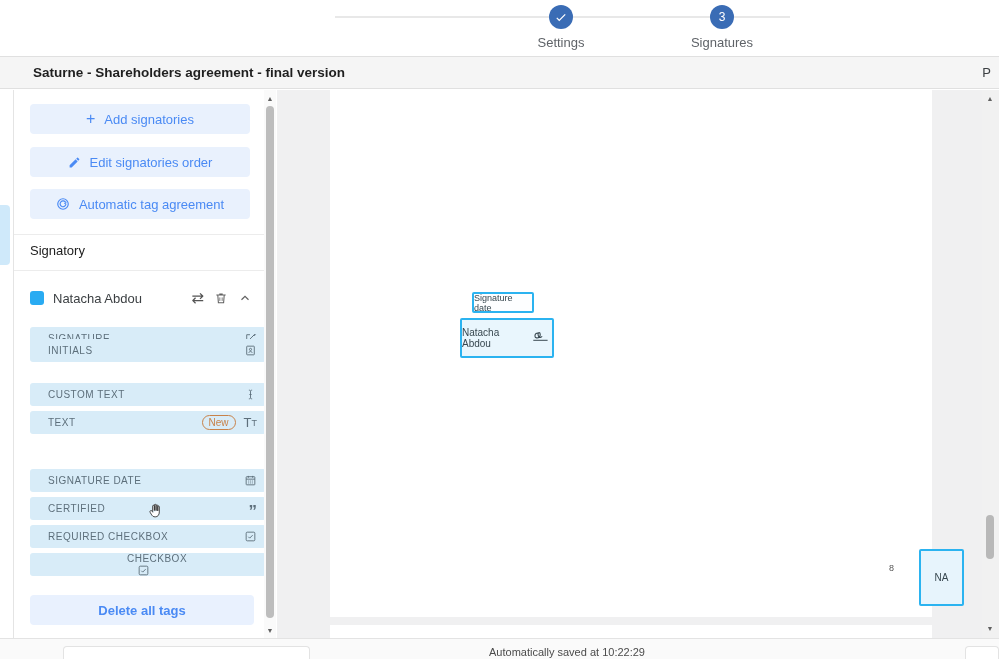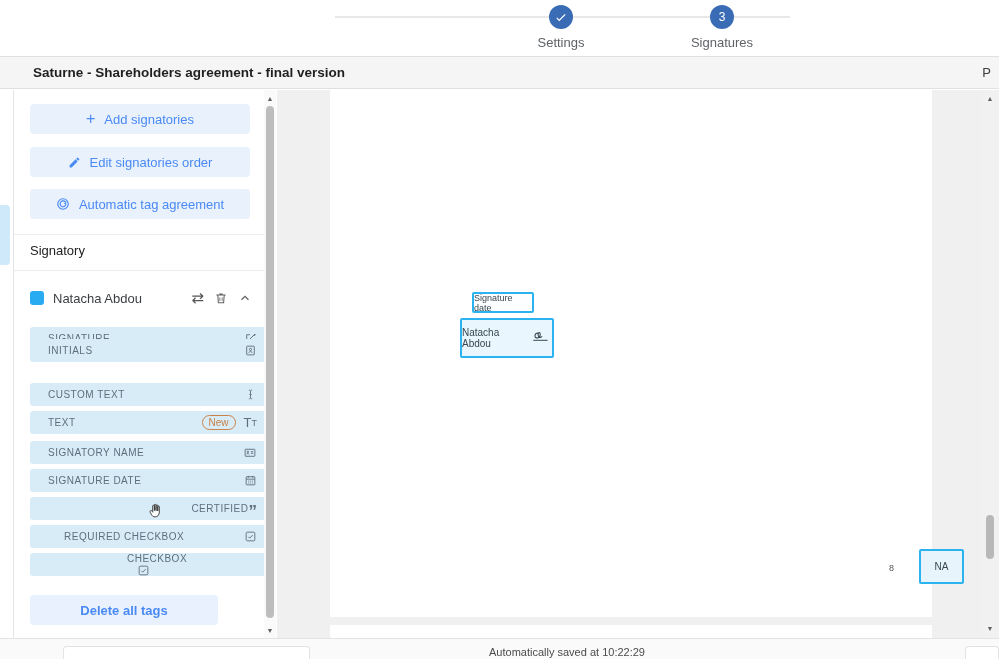--- a/index.html
+++ b/index.html
@@ -42,39 +42,39 @@
   .swap-glyph{font-size:15px;color:#555;}
   .tag-row{position:absolute;left:16px;width:236px;height:23px;background:#d8ecf8;border-radius:3px;
     display:flex;align-items:center;cursor:pointer;}
   .tag-label{margin-left:18px;font-size:10px;font-weight:500;letter-spacing:.5px;color:#5d6f7b;flex:1;}
   .tag-ic{margin-right:9px;display:flex;align-items:center;color:#5d6f7b;}
   .new-badge{border:1px solid #c8824a;color:#c8824a;font-size:10px;border-radius:9px;
     padding:1px 6px;margin-right:8px;background:transparent;}
   .tt{font-size:13px;color:#5d6f7b;}
   .tt small{font-size:9px;}
   .quote-glyph{font-size:17px;font-weight:bold;color:#5d6f7b;line-height:10px;margin-top:6px;}
-  .btn-delete{position:absolute;left:16px;top:505px;width:188px;height:30px;background:#e9f1fe;
+  .btn-delete{position:absolute;left:16px;top:505px;width:224px;height:30px;background:#e9f1fe;
     border:none;border-radius:4px;color:#4a8af4;font-size:13px;font-weight:bold;cursor:pointer;font-family:inherit;}
   .hand-cursor{position:absolute;left:133px;top:411px;z-index:30;}
 
   
   .sb{position:absolute;background:#fafafa;}
   .sb-thumb{position:absolute;left:2px;width:8px;background:#bdbdbd;border-radius:4px;}
   .sb-arrow{position:absolute;left:0;width:12px;height:12px;display:flex;align-items:center;
     justify-content:center;font-size:7px;color:#616161;cursor:pointer;}
 
   
   .viewport{position:absolute;left:277px;top:90px;width:705px;height:548px;background:#f0f0f1;}
   .page{position:absolute;left:53px;top:0;width:602px;height:527px;background:#fff;}
   .page2{position:absolute;left:53px;top:535px;width:602px;height:13px;background:#fff;}
   .doc-tag{position:absolute;border:2px solid #2bb3f0;border-radius:2px;display:flex;
     align-items:center;justify-content:center;cursor:move;color:#37474f;}
   .doc-tag.date{left:142px;top:202px;width:62px;height:21px;background:#fdfeff;font-size:9px;}
   .doc-tag.sig{left:130px;top:228px;width:94px;height:40px;background:#e9f6fd;font-size:10px;gap:4px;}
-  .doc-tag.chk{left:589px;top:459px;width:45px;height:35px;background:#e7f4fc;font-size:10px;}
+  .doc-tag.chk{left:589px;top:459px;width:45px;height:57px;background:#e7f4fc;font-size:10px;}
   .doc-stray{position:absolute;left:559px;top:473px;font-size:9px;color:#555;}
 
   
   .footer{position:absolute;left:0;top:638px;width:100%;height:21px;background:#fafafa;
     border-top:1px solid #e3e3e3;}
   .footer-status{position:absolute;left:567px;top:7px;transform:translateX(-50%);
     font-size:11px;color:#4b4b4b;white-space:nowrap;}
   .footer-panel{position:absolute;top:7px;height:14px;background:#fff;border:1px solid #e3e3e3;
     border-radius:4px 4px 0 0;border-bottom:none;}
   .footer-panel.l{left:63px;width:247px;}
@@ -190,45 +190,35 @@
             <path d="M9 20c1.7 0 3-.6 3-2"></path>
             <path d="M10 12h4"></path>
           </svg>
       </span>
     </div>
     <div class="tag-row" style="top:321px;">
       <span class="tag-label">TEXT</span>
       <span class="new-badge">New</span>
       <span class="tag-ic tt">T<small>T</small></span>
     </div>
-    <div class="tag-row" style="top:351px;">
-      <span class="tag-label">SIGNATORY NAME</span>
-      <span class="tag-ic">
-        <svg width="14" height="13" viewBox="0 0 24 24" fill="none" stroke="#5d6f7b" stroke-width="1.7">
-            <rect x="3" y="6" width="18" height="13" rx="1"></rect>
-            <circle cx="8" cy="11" r="1.5"></circle>
-            <path d="M5.8 15.5c.5-1 1.3-1.5 2.2-1.5s1.7.5 2.2 1.5M13.5 10.5h4.5M13.5 13.5h4.5"></path>
-          </svg>
-      </span>
-    </div>
     <div class="tag-row" style="top:379px;">
       <span class="tag-label">SIGNATURE DATE</span>
       <span class="tag-ic">
         <svg width="13" height="13" viewBox="0 0 24 24" fill="none" stroke="#5d6f7b" stroke-width="1.7">
             <rect x="4" y="5" width="16" height="15" rx="1"></rect>
             <path d="M4 9.5h16M8 3.5v3.5M16 3.5v3.5"></path>
             <path d="M7.5 13h2M11 13h2M14.5 13h2M7.5 16.5h2M11 16.5h2M14.5 16.5h2" stroke-width="1.4"></path>
           </svg>
       </span>
     </div>
-    <div class="tag-row" style="top:407px;text-align:right;">
+    <div class="tag-row" style="top:407px;">
       <span class="tag-label">CERTIFIED</span>
       <span class="tag-ic quote-glyph">”</span>
     </div>
-    <div class="tag-row" style="top:435px;padding-left:16px;">
+    <div class="tag-row" style="top:435px;">
       <span class="tag-label">REQUIRED CHECKBOX</span>
       <span class="tag-ic">
         <svg width="13" height="13" viewBox="0 0 24 24" fill="none" stroke="#5d6f7b" stroke-width="1.7">
             <rect x="4" y="4" width="16" height="16" rx="2"></rect>
             <path d="M8 12.5l2.5 2.5L16 9.5"></path>
           </svg>
       </span>
     </div>
     <div class="tag-row" style="top:463px;flex-direction:column;">
       <span class="tag-label">CHECKBOX</span>

